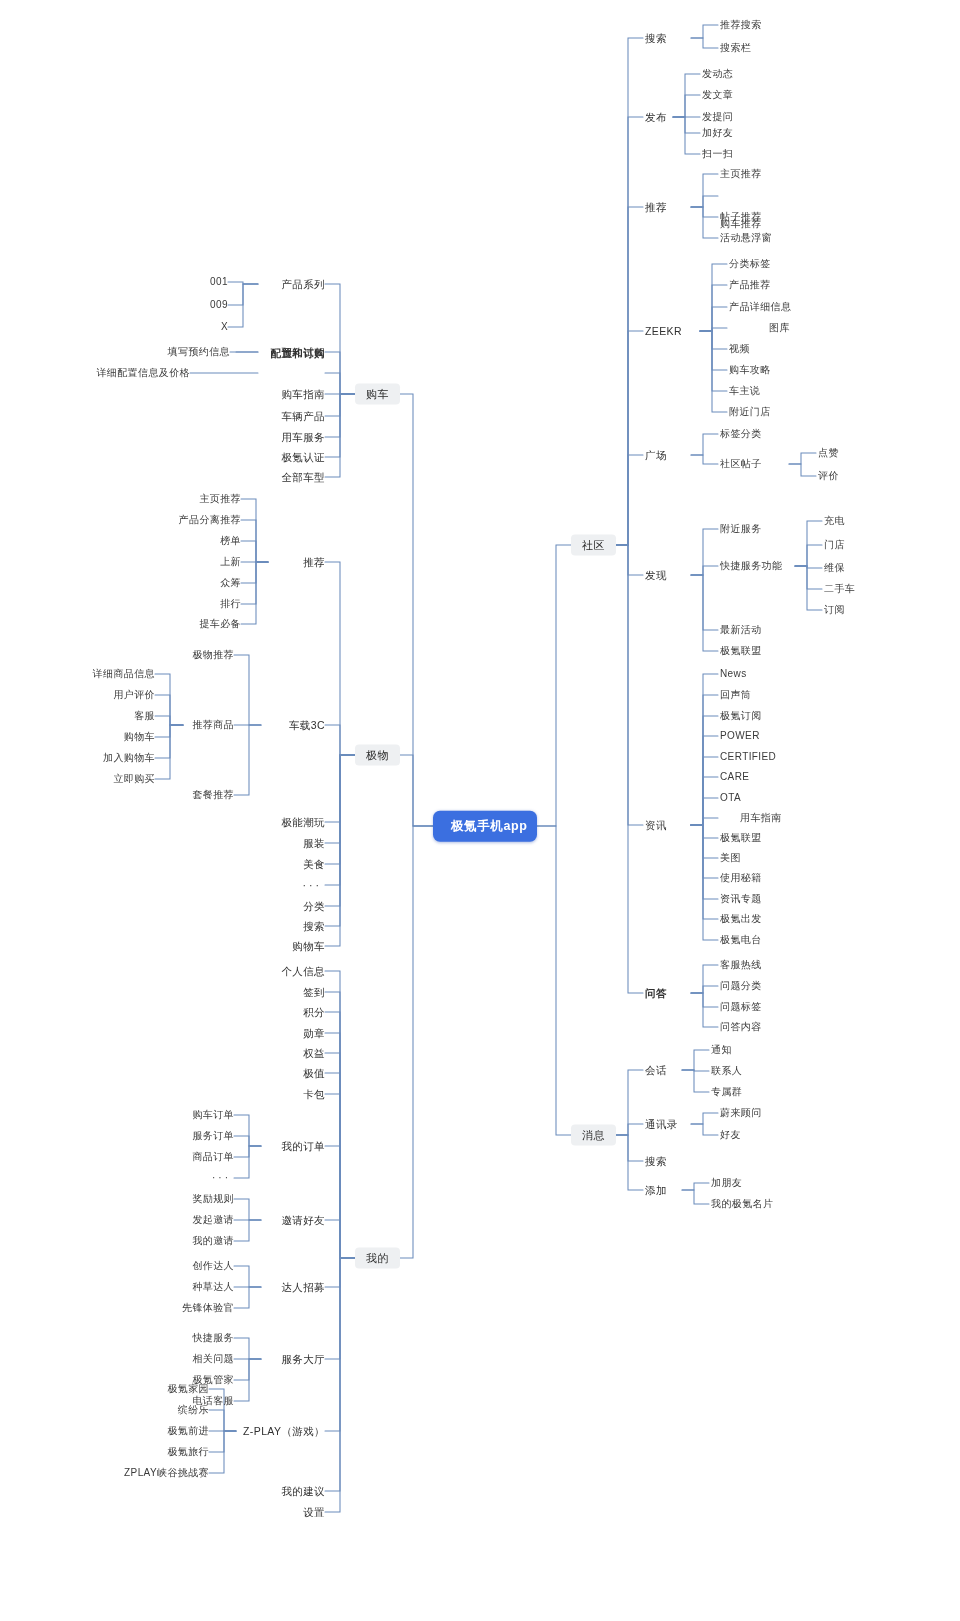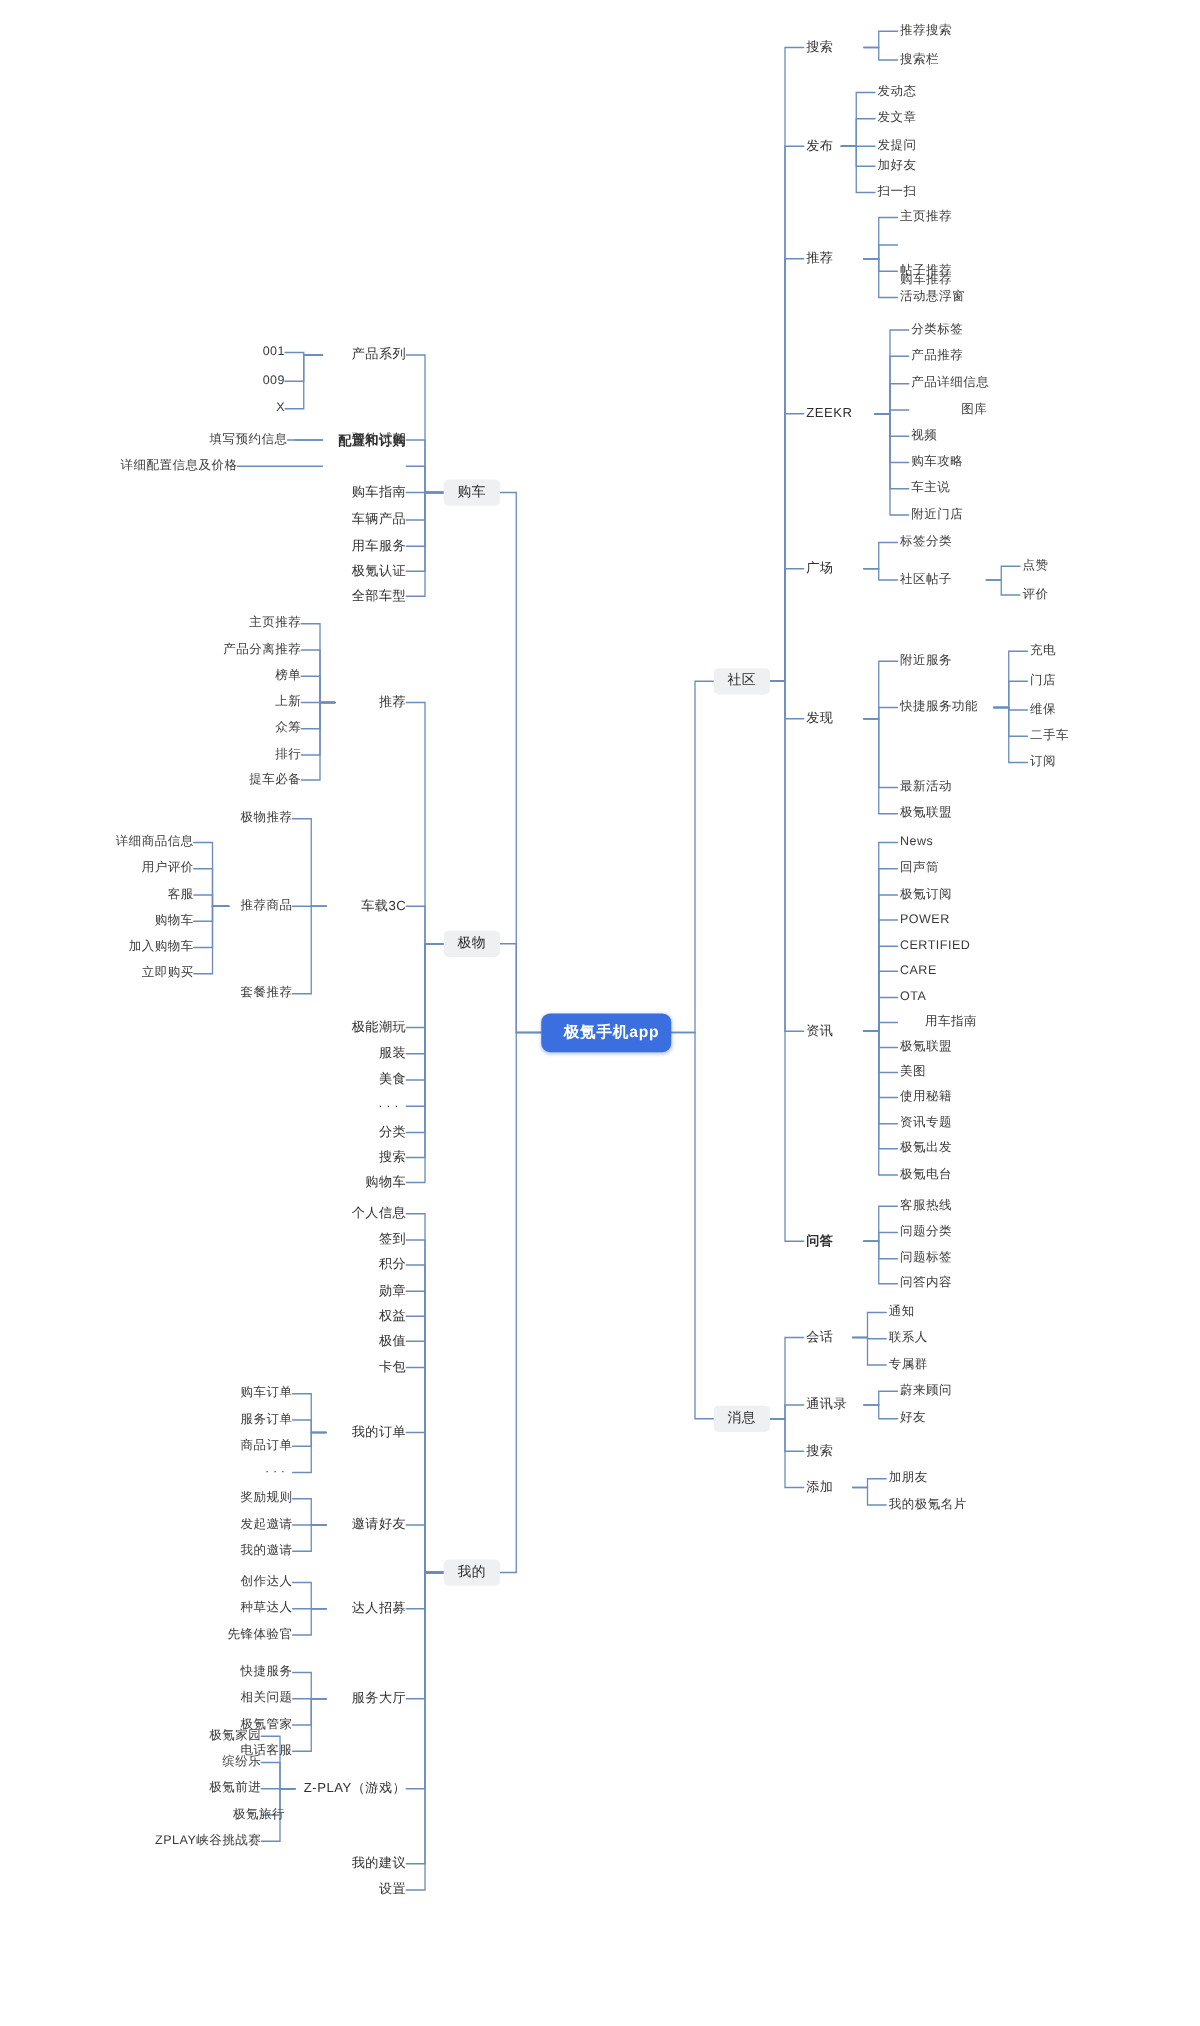--- a/index.html
+++ b/index.html
@@ -323,21 +323,21 @@
   <div class="node r lvl3" style="right:726px;top:1308px;">先锋体验官</div>
 
   <div class="node r lvl3" style="right:726px;top:1338px;">快捷服务</div>
   <div class="node r lvl3" style="right:726px;top:1359px;">相关问题</div>
   <div class="node r lvl3" style="right:726px;top:1380px;">极氪管家</div>
   <div class="node r lvl3" style="right:726px;top:1401px;">电话客服</div>
 
   <div class="node r lvl3" style="right:751px;top:1389px;">极氪家园</div>
   <div class="node r lvl3" style="right:751px;top:1410px;">缤纷乐</div>
   <div class="node r lvl3" style="right:751px;top:1431px;">极氪前进</div>
-  <div class="node r lvl3" style="right:732px;top:1452px;margin-left:36px;">极氪旅行</div>
+  <div class="node r lvl3" style="right:751px;top:1452px;margin-left:36px;">极氪旅行</div>
   <div class="node r lvl3" style="right:751px;top:1473px;">ZPLAY峡谷挑战赛</div>
 
   <div class="node l lvl2" style="left:645px;top:38px;">搜索</div>
   <div class="node l lvl2" style="left:645px;top:117px;">发布</div>
   <div class="node l lvl2" style="left:645px;top:207px;">推荐</div>
   <div class="node l lvl2" style="left:645px;top:331px;">ZEEKR</div>
   <div class="node l lvl2" style="left:645px;top:455px;">广场</div>
   <div class="node l lvl2" style="left:645px;top:575px;">发现</div>
   <div class="node l lvl2" style="left:645px;top:825px;">资讯</div>
   <div class="node l lvl2" style="left:645px;top:993px;font-weight:bold;">问答</div>

